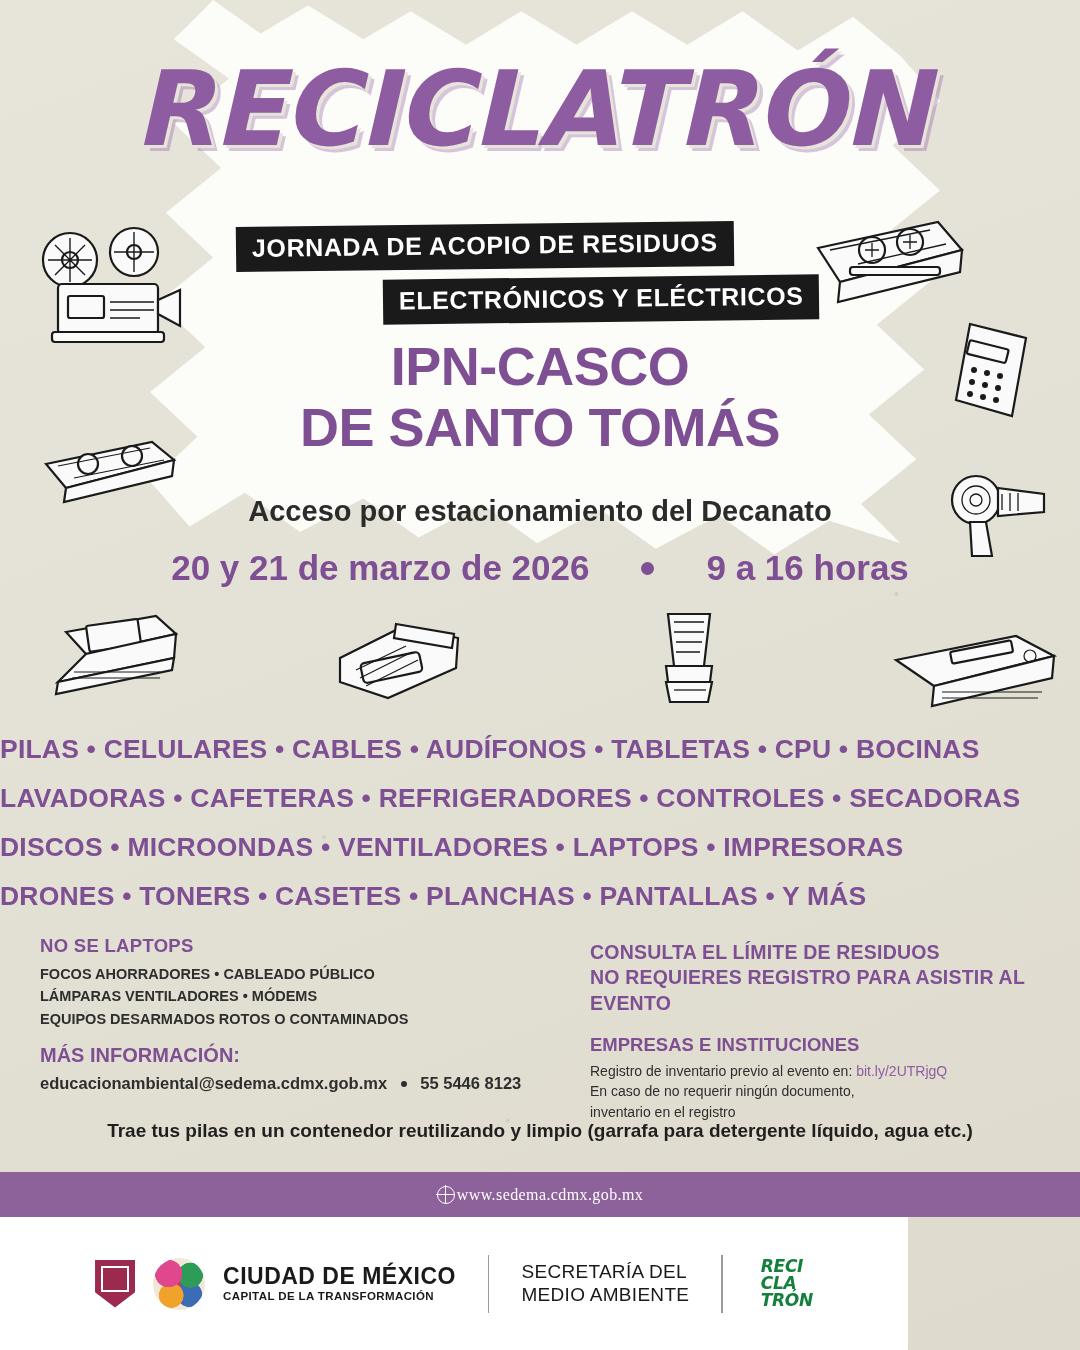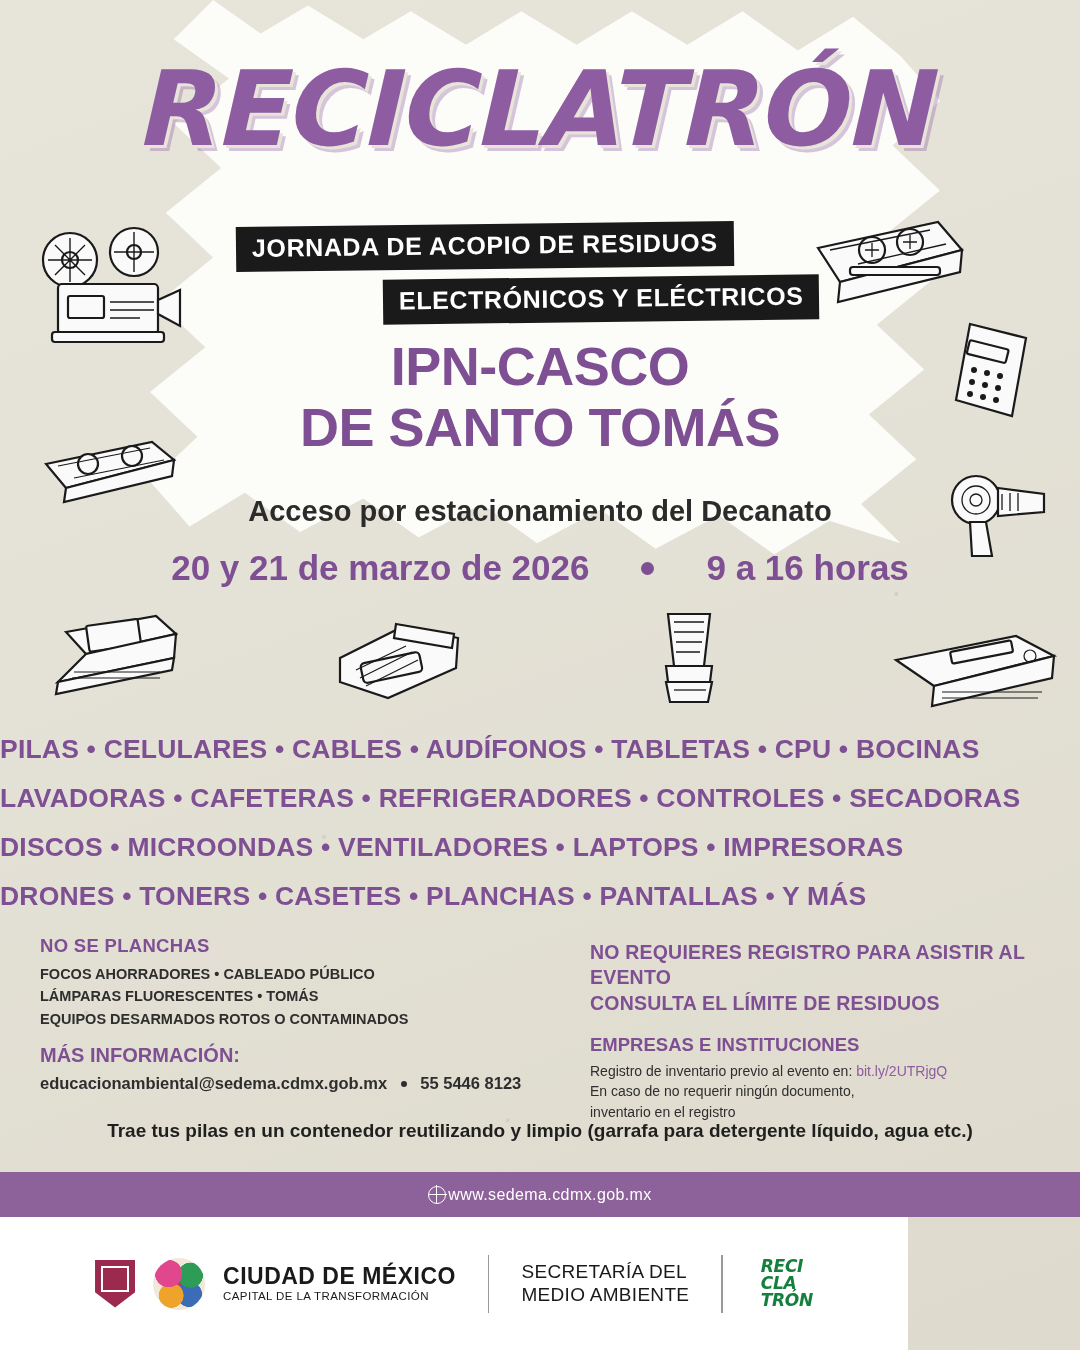--- a/index.html
+++ b/index.html
@@ -252,20 +252,21 @@
     left: 0;
     top: 1172px;
     width: 1080px;
     height: 45px;
     background: #8d6199;
     z-index: 8;
     display: flex;
     align-items: center;
     justify-content: center;
     gap: 2px;
+    font-family: Liberation Serif, serif;
   }
   .band span.txt {
     color: #fff;
     font-size: 16px;
     letter-spacing: 0.4px;
   }
   .globe {
     width: 16px; height: 16px;
     border-radius: 50%;
     border: 1.6px solid #fff;
@@ -327,21 +328,21 @@
     line-height: 1.12;
   }
   .cdmx-main {
     font-size: 23px;
     font-weight: bold;
     letter-spacing: 0.5px;
     color: #1a1a1a;
   }
   .cdmx-sub {
     font-size: 11.5px;
-    font-weight: normal;
+    font-weight: bold;
     letter-spacing: 0.4px;
     color: #1a1a1a;
   }
   .divider-v {
     width: 1.5px;
     height: 58px;
     background: #9a9a9a;
     margin: 0 14px;
   }
   .sedema-text {
@@ -537,38 +538,38 @@
   </div>
 
   <div class="items">
     <div class="row">PILAS • CELULARES • CABLES • AUDÍFONOS • TABLETAS • CPU • BOCINAS</div>
     <div class="row">LAVADORAS • CAFETERAS • REFRIGERADORES • CONTROLES • SECADORAS</div>
     <div class="row">DISCOS • MICROONDAS • VENTILADORES • LAPTOPS • IMPRESORAS</div>
     <div class="row">DRONES • TONERS • CASETES • PLANCHAS • PANTALLAS • Y MÁS</div>
   </div>
 
   <div class="col-left">
-    <div class="hd">NO SE PLANCHAS</div>
+    <div class="hd">NO SE LAPTOPS</div>
     <div class="small-list">
       <div>FOCOS AHORRADORES  •  CABLEADO PÚBLICO</div>
-      <div>LÁMPARAS FLUORESCENTES  •  TOMÁS</div>
+      <div>LÁMPARAS VENTILADORES  •  MÓDEMS</div>
       <div>EQUIPOS DESARMADOS ROTOS O CONTAMINADOS</div>
     </div>
     <div class="mas-info">MÁS INFORMACIÓN:</div>
     <div class="contact">
       <span>educacionambiental@sedema.cdmx.gob.mx</span>
       <span class="bullet"></span>
       <span>55 5446 8123</span>
     </div>
   </div>
 
   <div class="col-right">
     <div class="hd-lg">
+      <div>CONSULTA EL LÍMITE DE RESIDUOS</div>
       <div>NO REQUIERES REGISTRO PARA ASISTIR AL EVENTO</div>
-      <div>CONSULTA EL LÍMITE DE RESIDUOS</div>
     </div>
     <div class="sub-hd">EMPRESAS E INSTITUCIONES</div>
     <div class="fine">
       <span>Registro de inventario previo al evento en: </span><span class="link">bit.ly/2UTRjgQ</span>
     </div>
     <div class="fine">
       <div>En caso de no requerir ningún documento,</div>
       <div>inventario en el registro</div>
     </div>
   </div>

